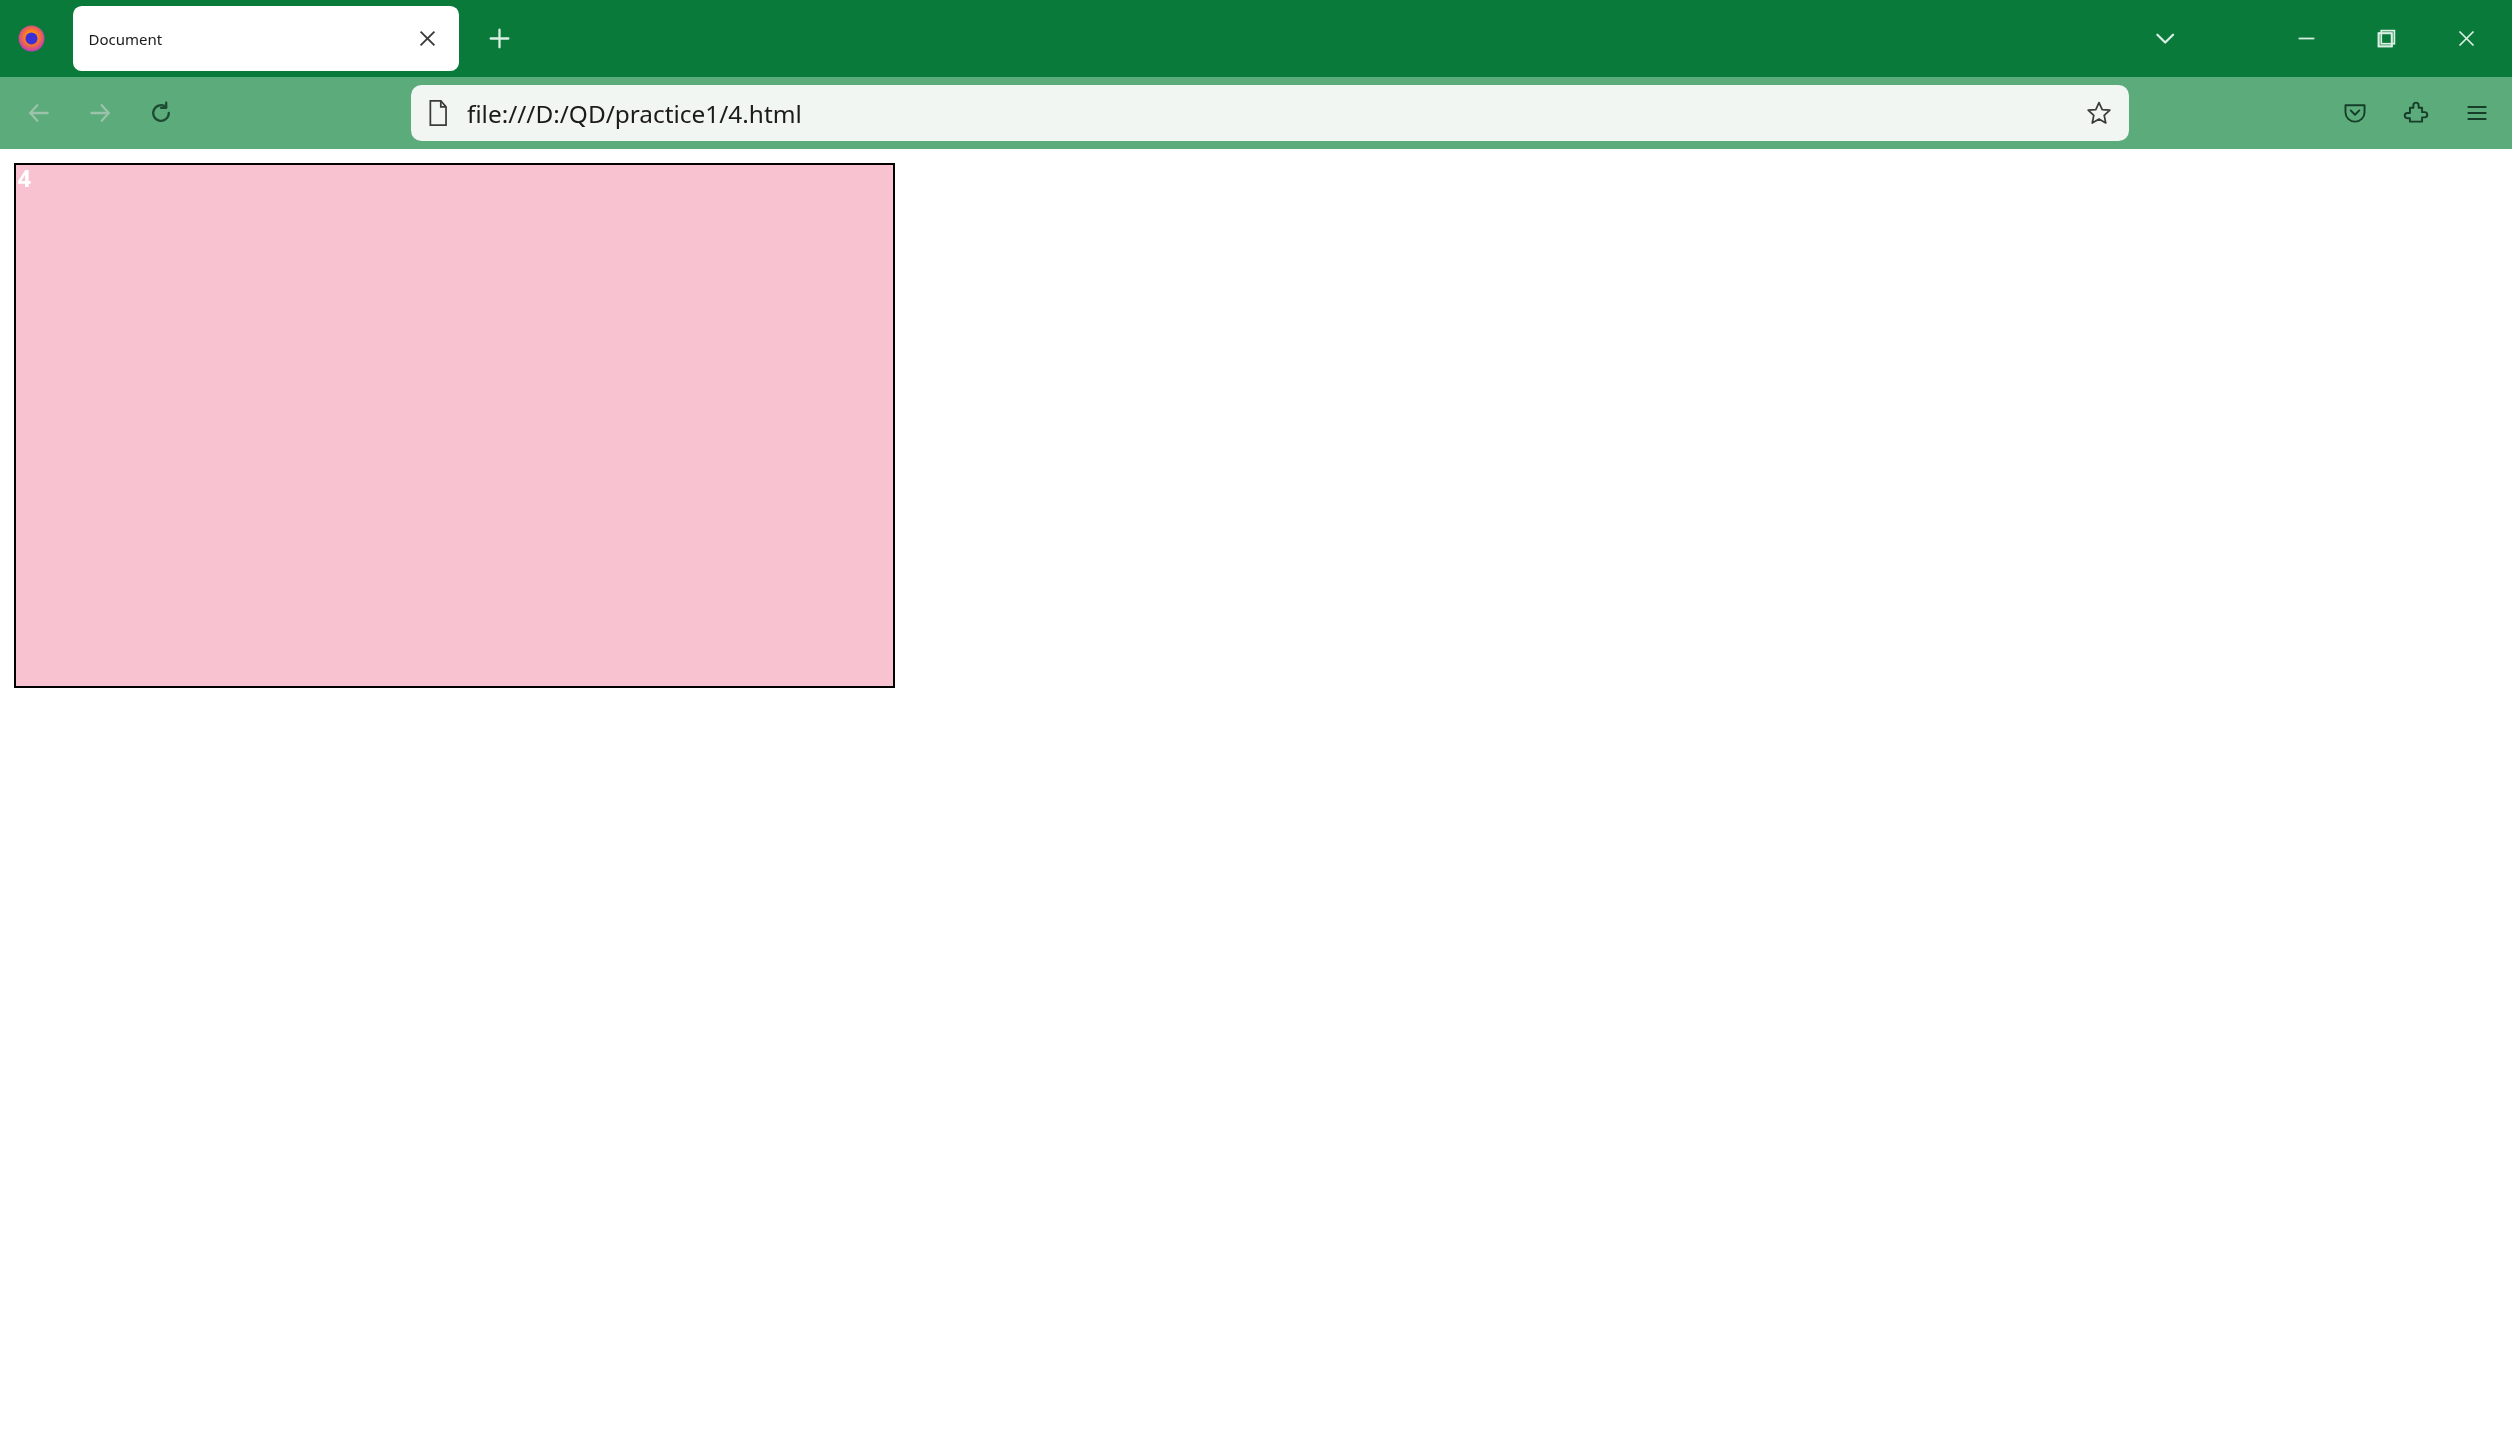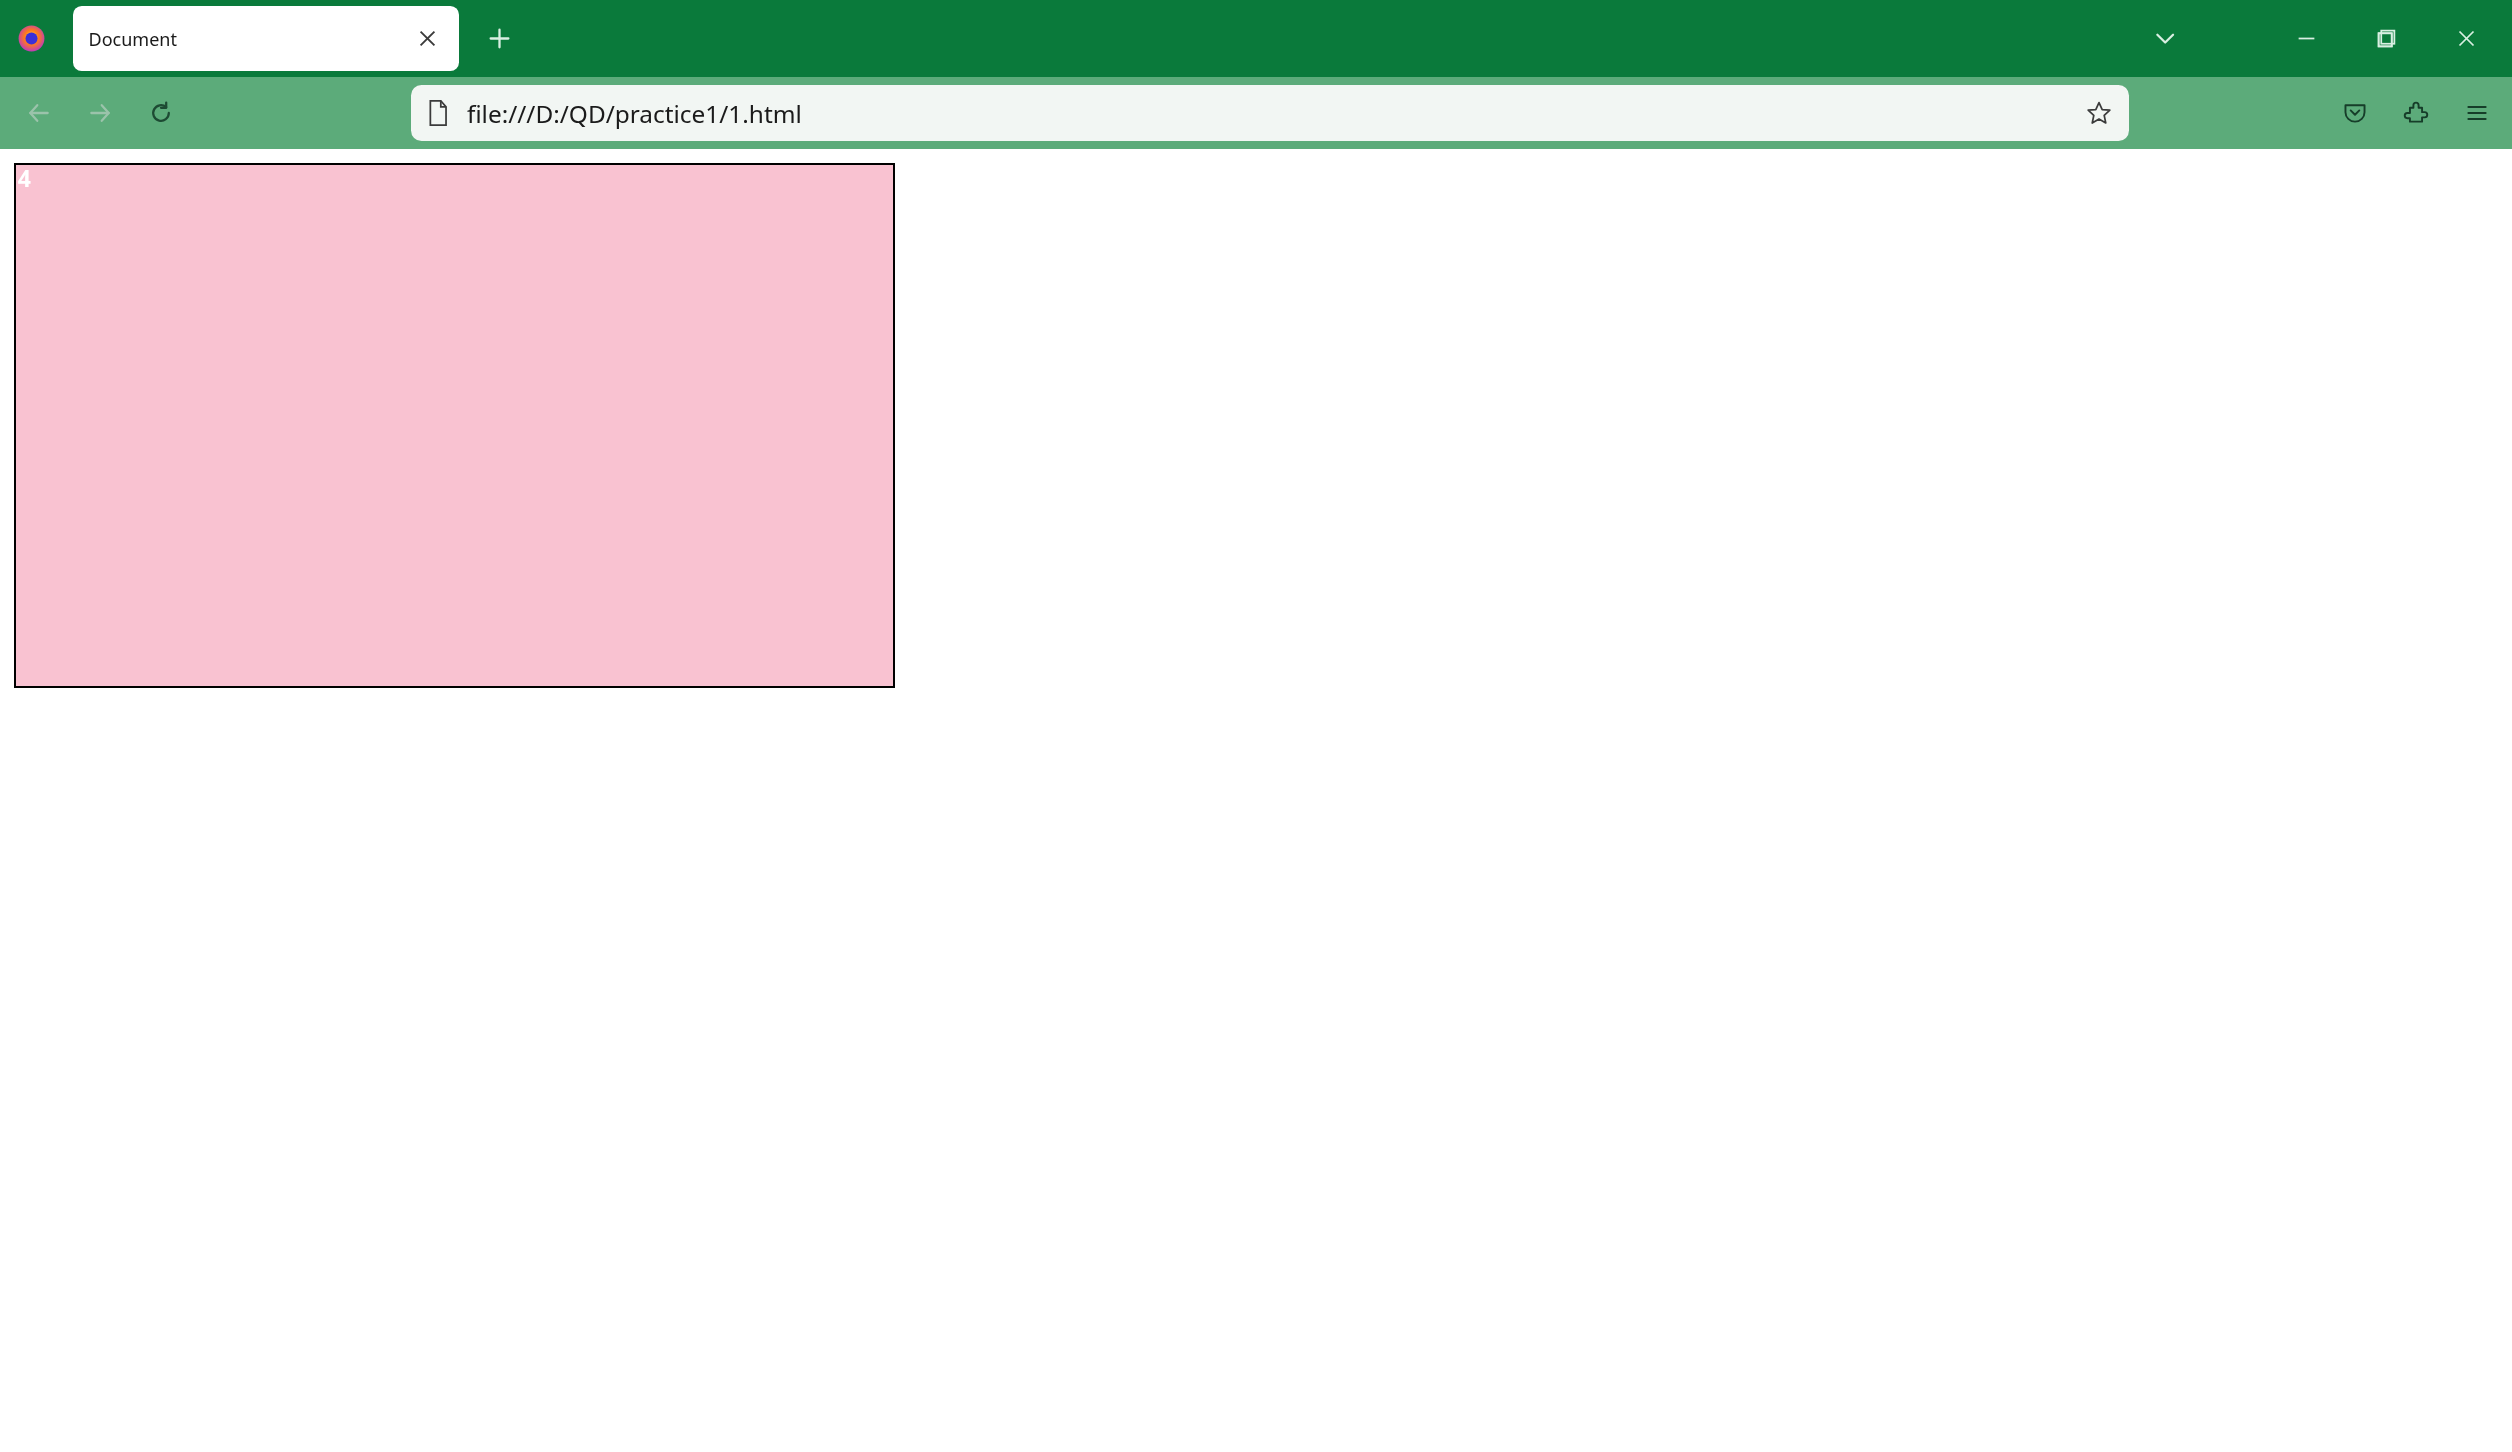--- a/index.html
+++ b/index.html
@@ -45,21 +45,21 @@
   }
   .tab{
     background:var(--tab-bg);
     height:65px;
     width:386px;
     border-radius:8.7px;
     display:flex;align-items:center;
     padding:0 14px 0 15.7px;
     gap:10.5px;
     color:#1b1b1b;
-    font-size:18px;
+    font-size:15px;
   }
   .tab .tab-title{flex:1 1 auto;overflow:hidden;text-overflow:ellipsis;white-space:nowrap;}
   .tab .tab-close{
     width:35px;height:35px;border-radius:7px;
     display:flex;align-items:center;justify-content:center;
     cursor:default;
   }
   .tab .tab-close svg{width:19px;height:19px;}
   .tab .tab-close svg line{stroke:#3a3a3a;stroke-width:2.2;}
   .newtab-btn{
@@ -250,21 +250,21 @@
 
   <div class="toolbar-spacer-left"></div>
 
   <div class="addressbar">
     <div class="site-identity">
       <svg viewBox="0 0 28 34">
         <path d="M5 3h12l6 7v21H5z"></path>
         <polyline points="17,3 17,10 23,10"></polyline>
       </svg>
     </div>
-    <div class="url-text">file:///D:/QD/practice1/1.html</div>
+    <div class="url-text">file:///D:/QD/practice1/4.html</div>
     <div class="star-btn">
       <svg viewBox="0 0 30 30">
         <polygon points="15,3 18.7,11 27.5,11.7 21,17.8 22.8,26.5 15,22 7.2,26.5 9,17.8 2.5,11.7 11.3,11"></polygon>
       </svg>
     </div>
   </div>
 
   <div class="toolbar-right">
     <div class="tool-icon">
       <svg viewBox="0 0 30 30">

